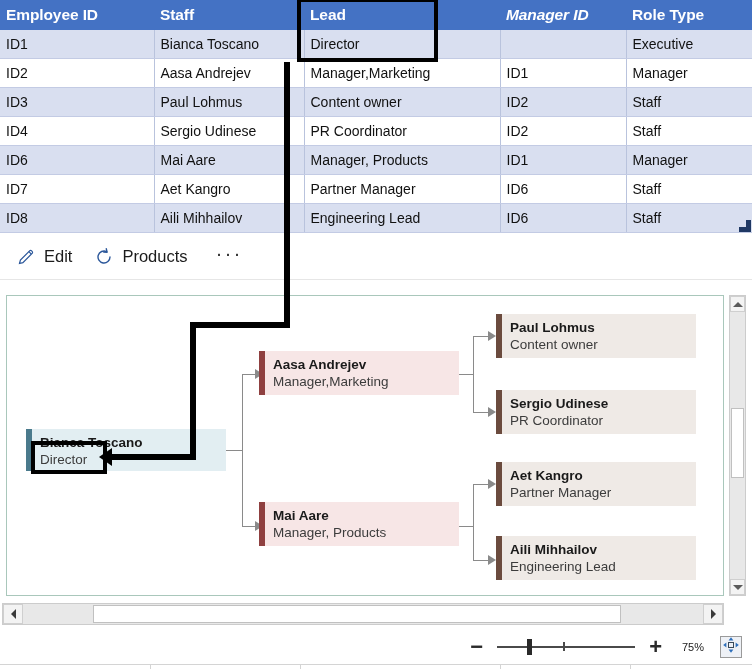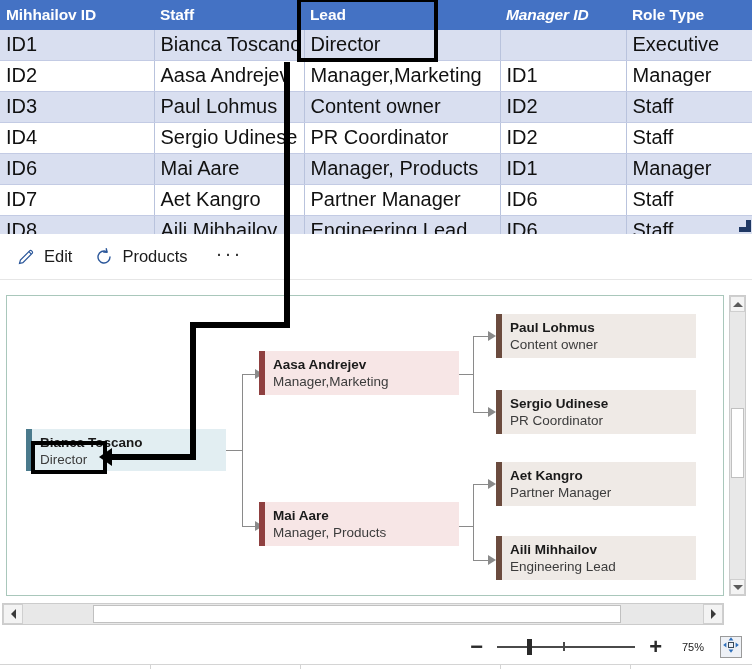--- a/index.html
+++ b/index.html
@@ -40,21 +40,21 @@
     font-size: 15.5px;
     border: none;
     vertical-align: middle;
     letter-spacing: -0.1px;
   }
   table.grid td {
     color: #111111;
     text-align: left;
     padding: 3px 0 4px 6px;
     height: 21px;
-    font-size: 20px;
+    font-size: 14px;
     vertical-align: middle;
     border-right: 1px solid #b9c3dd;
     border-bottom: 1px solid #ffffff;
     white-space: nowrap;
     overflow: hidden;
   }
   table.grid tr.odd td { background: #d9dff0; border-bottom: 1px solid #c3cbe4; }
   table.grid tr.even td { background: #ffffff; border-bottom: 1px solid #c3cbe4; }
   table.grid td:last-child { border-right: none; }
   .col-a { width: 148px; }
@@ -316,21 +316,21 @@
     position: absolute; top: 0; width: 1px; height: 5px; background: #d4d4d4;
   }
 </style>
 </head>
 <body>
 
 <div class="table-wrap">
   <table class="grid">
     <thead>
       <tr>
-        <th class="col-a">Mihhailov ID</th>
+        <th class="col-a">Employee ID</th>
         <th class="col-b">Staff</th>
         <th class="col-c">Lead</th>
         <th class="col-d">Manager ID</th>
         <th class="col-e">Role Type</th>
       </tr>
     </thead>
     <tbody>
       <tr class="odd">
         <td>ID1</td>
         <td>Bianca Toscano</td>

